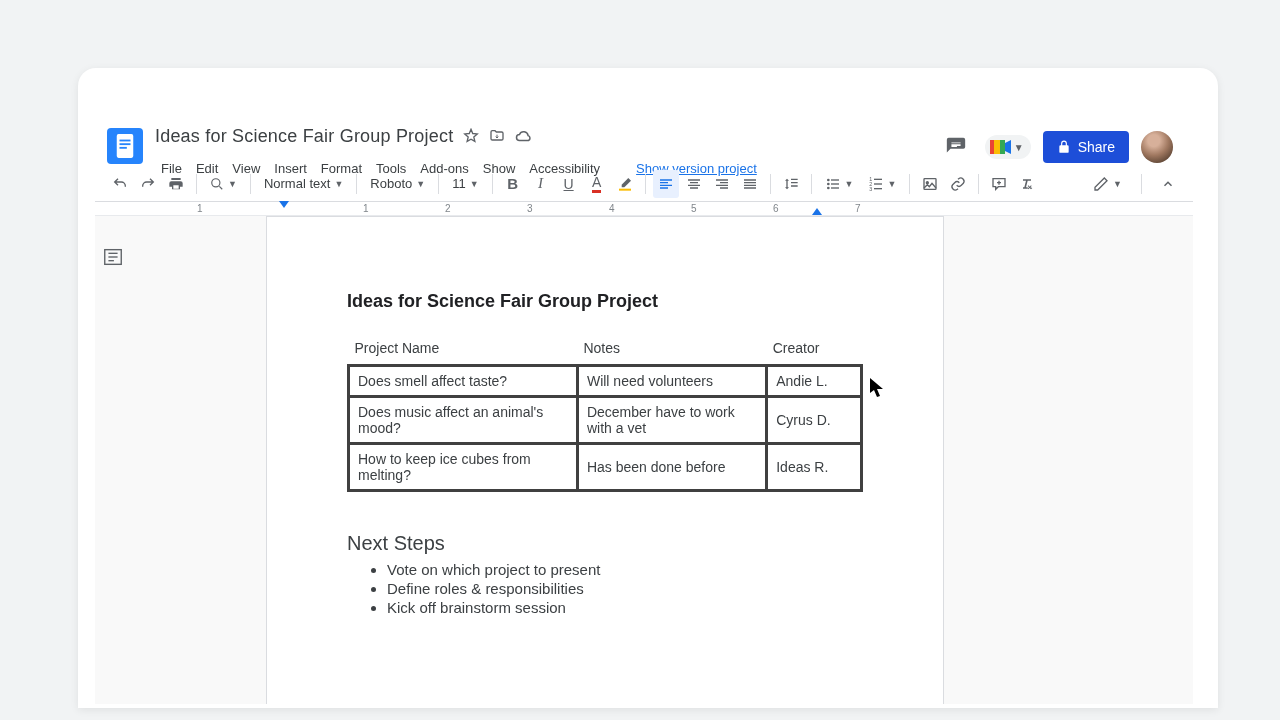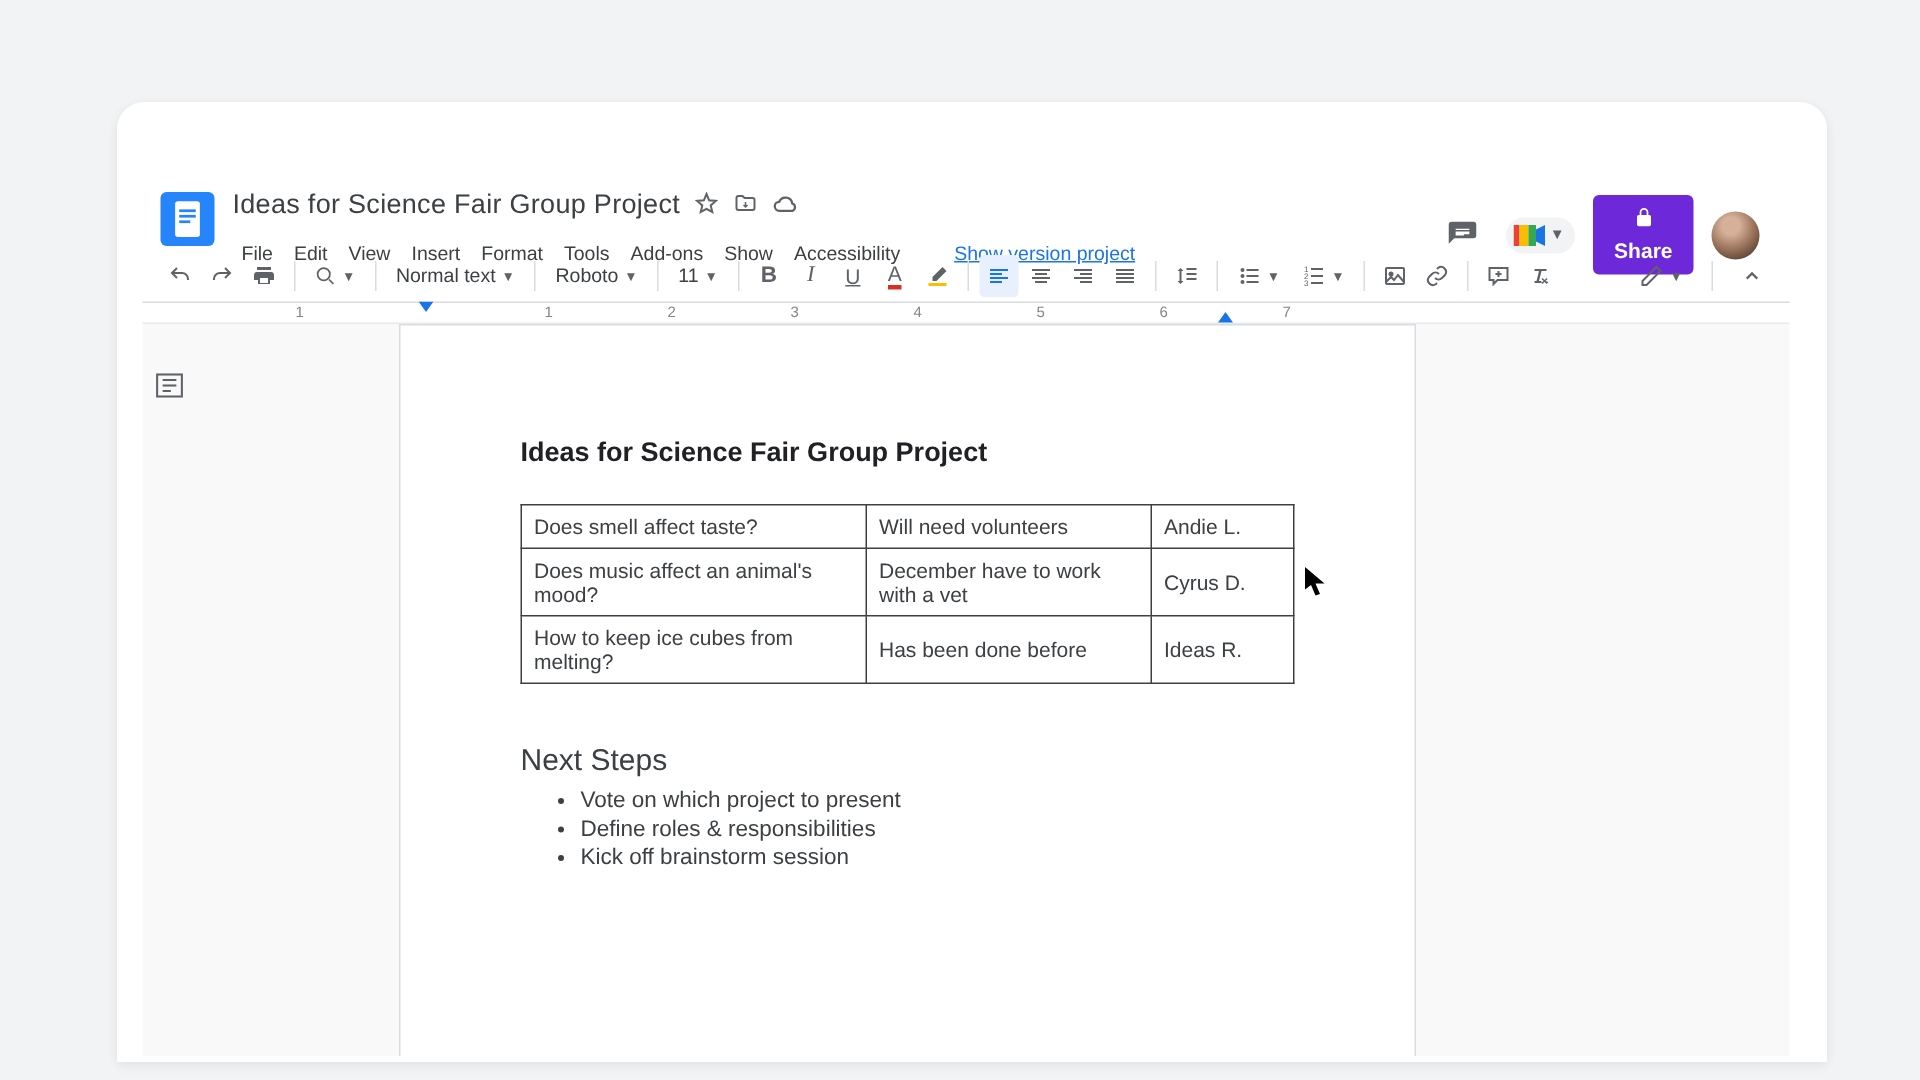--- a/index.html
+++ b/index.html
@@ -13,42 +13,42 @@
   .doc-title-row { display: flex; align-items: center; gap: 10px; height: 24px; }
   .doc-title { font-size: 18px; color: #3c4043; letter-spacing: 0.2px; }
   .doc-icon { color: #5f6368; display: flex; align-items: center; }
   .menubar { display: flex; gap: 2px; margin-top: 10px; font-size: 13px; color: #3c4043; align-items: center; }
   .menubar span { padding: 3px 6px; cursor: pointer; }
   .menubar .vh { color: #1a73e8; text-decoration: underline; margin-left: 22px; }
   .title-right { display: flex; align-items: center; gap: 12px; padding-right: 8px; padding-top: 6px; }
   .icon-btn { color: #5f6368; display: flex; align-items: center; justify-content: center; width: 34px; height: 34px; }
   .meet { display: flex; align-items: center; gap: 2px; background: #f1f3f4; padding: 3px 7px 3px 5px; border-radius: 16px; }
   .meet-icon { width: 22px; height: 18px; position: relative; }
-  .share-btn { background: #6d28d9; color: #fff; border-radius: 4px; padding: 8px 14px; display: flex; align-items: center; gap: 7px; font-size: 14px; font-weight: 700; flex-direction: column; }
+  .share-btn { background: #1d4ed8; color: #fff; border-radius: 4px; padding: 8px 14px; display: flex; align-items: center; gap: 7px; font-size: 14px; font-weight: 400; }
   .avatar { width: 32px; height: 32px; border-radius: 50%; background: radial-gradient(circle at 40% 30%, #d7b09a 20%, #a07860 50%, #4a3628 90%); }
   .toolbar { display: flex; align-items: center; padding: 4px 12px; border-bottom: 1px solid #dadce0; height: 36px; gap: 2px; }
   .tb-sep { width: 1px; height: 20px; background: #dadce0; margin: 0 5px; }
   .tb-btn { color: #5f6368; display: flex; align-items: center; justify-content: center; min-width: 26px; height: 28px; font-size: 13px; padding: 0 3px; }
   .tb-dd { color: #3c4043; display: flex; align-items: center; gap: 4px; padding: 0 6px; height: 28px; font-size: 13px; }
   .tb-dd .arrow { color: #5f6368; font-size: 9px; }
   .align-active { background: #e8f0fe; border-radius: 3px; color: #1a73e8; }
   .toolbar-right { margin-left: auto; display: flex; align-items: center; gap: 8px; }
   .ruler { height: 14px; position: relative; background: #fff; font-size: 9px; color: #80868b; border-bottom: 1px solid #e8eaed; }
   .ruler-inner { position: absolute; left: 186px; right: 0; top: 0; height: 14px; }
   .ruler-tick { position: absolute; top: 1px; font-size: 10px; }
   .marker-down { position: absolute; top: -1px; left: 184px; }
   .marker-up { position: absolute; top: 6px; left: 717px; }
   .canvas-area { background: #f9f9f9; height: 488px; display: flex; position: relative; }
   .left-gutter { width: 36px; display: flex; justify-content: center; padding-top: 30px; }
   .outline-icon { width: 22px; height: 22px; color: #5f6368; }
   .page { background: #fff; margin-left: 135px; width: 678px; height: 488px; padding: 74px 80px 0 80px; border: 1px solid #dadce0; border-bottom: none; }
   .page h1 { font-size: 18px; font-weight: 700; color: #202124; margin-bottom: 24px; }
   .tbl { border-collapse: collapse; font-size: 14px; color: #3c4043; }
   .tbl th { text-align: left; font-weight: 400; padding: 4px 6px 8px 6px; }
-  .tbl td { border: 1px solid #404040; padding: 6px 8px; }
+  .tbl td { border: 3px solid #404040; padding: 6px 8px; }
   .tbl .c1 { width: 230px; }
   .tbl .c2 { width: 190px; }
   .tbl .c3 { width: 95px; }
   .next-steps { margin-top: 40px; }
   .next-steps h2 { font-size: 20px; font-weight: 400; color: #3c4043; margin-bottom: 6px; }
   .next-steps ul { padding-left: 40px; font-size: 15px; color: #3c4043; }
   .next-steps li { margin-bottom: 2px; }
   .cursor { position: absolute; left: 870px; top: 378px; font-size: 18px; }
   svg { display: block; }
 </style>
@@ -303,20 +303,25 @@
             <line x1="7" y1="8" x2="17" y2="8"></line>
             <line x1="7" y1="12" x2="17" y2="12"></line>
             <line x1="7" y1="16" x2="13" y2="16"></line>
           </svg>
         </div>
     </div>
     <div class="page">
       <h1>Ideas for Science Fair Group Project</h1>
       <table class="tbl">
         <tbody>
+            <tr>
+          <th class="c1">Project Name</th>
+          <th class="c2">Notes</th>
+          <th class="c3">Creator</th>
+        </tr>
         <tr>
               <td class="c1">Does smell affect taste?</td>
               <td class="c2">Will need volunteers</td>
               <td class="c3">Andie L.</td>
             </tr>
         <tr>
               <td class="c1">Does music affect an animal's mood?</td>
               <td class="c2">December have to work with a vet</td>
               <td class="c3">Cyrus D.</td>
             </tr>

